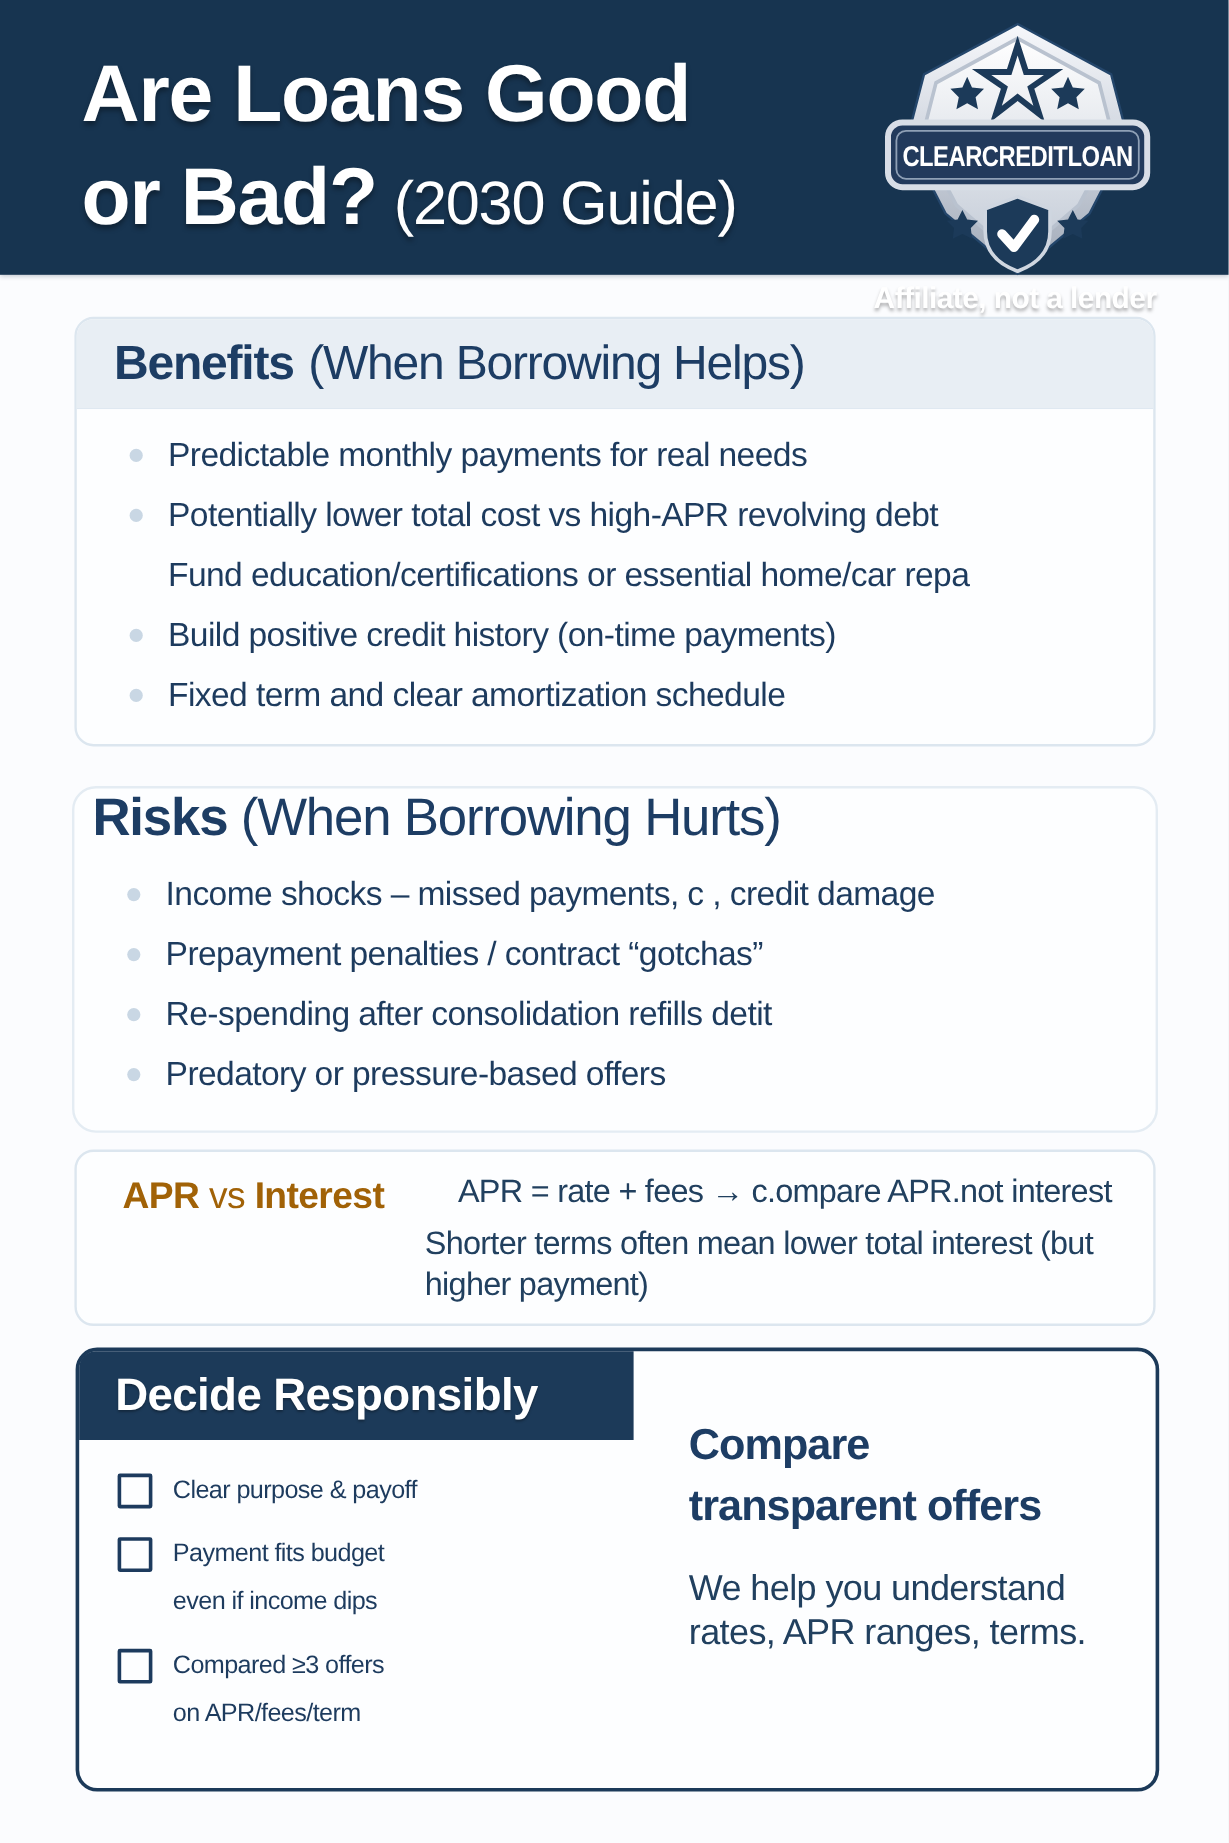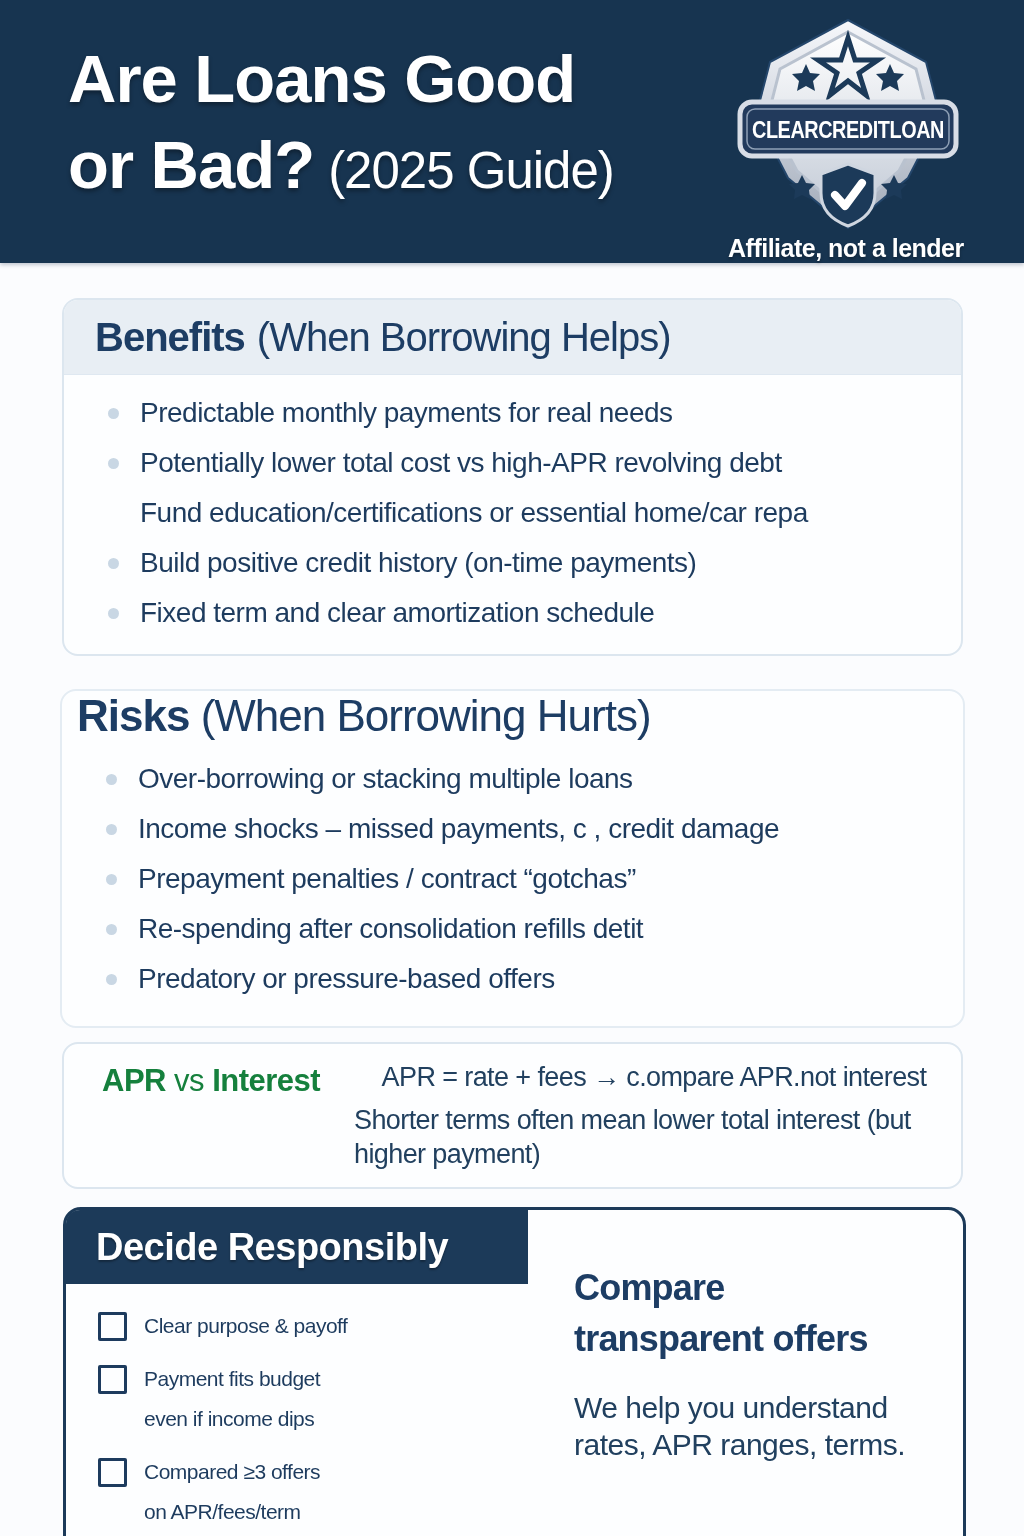--- a/index.html
+++ b/index.html
@@ -9,21 +9,21 @@
     width:1024px; height:1536px;
     margin:0 auto;
     background:#fbfcfe;
     overflow:hidden;
     font-family:"Liberation Sans","DejaVu Sans",sans-serif;
     color:#1d3b5e;
   }
   
   .hero {
     position:relative;
-    width:100%; height:263px;
+    width:100%; height:229px;
     background:#173450;
     box-shadow:0 2px 4px rgba(20,40,70,.25);
   }
   .title-block {
     position:absolute; left:68px; top:36px;
     color:#ffffff;
     text-shadow:0 3px 4px rgba(0,0,0,.35);
     line-height:86px;
     white-space:nowrap;
   }
@@ -45,30 +45,30 @@
   .bullet-list { list-style:none; padding:13px 18px 16px 0; }
   .bullet-list li { display:flex; align-items:flex-start; }
   .bullet-list .txt {
     font-size:28px; line-height:50px; letter-spacing:-0.5px;
     white-space:pre-line; color:#1d3b5e;
   }
   .dot {
     flex-shrink:0; width:11px; height:11px; border-radius:50%;
     background:#c9d7e4; margin:20px 21px 0 44px;
   }
-  .risks-card { margin:33px 0 0 60px; width:905px; border-color:#e4ecf3; padding-bottom:6px; }
+  .risks-card { margin:33px 0 0 60px; width:905px; border-color:#e4ecf3; padding-bottom:6px;border-radius:20px; }
   .section-heading {
     font-size:44px; letter-spacing:-1px; color:#1d3d64;
     line-height:54px; margin:-2px 0 5px 15px; font-weight:normal;
   }
   .apr-card {
     margin:14px 0 0 62px; width:901px;
     display:flex; padding:16px 0 16px 38px;
   }
-  .apr-label { width:252px; font-size:31px; letter-spacing:-0.5px; padding-top:3px; color:#15803d; }
+  .apr-label { width:252px; font-size:31px; letter-spacing:-0.5px; padding-top:3px; color:#a16207; }
   .apr-text { width:600px; font-size:27px; line-height:34px; letter-spacing:-0.6px; color:#21405f; }
   .apr-line1 { margin-bottom:9px;text-align:center; }
   
   .decide-card {
     margin:18px 0 0 63px; width:903px; height:370px;
     background:#fdfeff; border:3px solid #1c3a59; border-radius:18px;
     display:flex;
   }
   .decide-left { width:462px; flex-shrink:0; }
   .decide-header {
@@ -93,21 +93,21 @@
   .offer-body { margin-top:25px; font-size:30px; line-height:37px; letter-spacing:-0.5px; white-space:pre-line; color:#21405f; }
 </style>
 </head>
 <body>
 
 <div class="page">
 
   <header class="hero">
     <div class="title-block">
       <div class="title-line">Are Loans Good</div>
-      <div class="title-line"><span>or Bad?</span><span class="title-suffix">(2025 Guide)</span></div>
+      <div class="title-line"><span>or Bad?</span><span class="title-suffix">(2030 Guide)</span></div>
     </div>
 
     <div class="badge-wrap">
       <svg width="240" height="212" viewBox="0 0 240 212">
         <defs>
           <linearGradient id="silver" x1="0" y1="0" x2="0" y2="1">
             <stop offset="0" stop-color="#f7f8fb"></stop>
             <stop offset="0.5" stop-color="#cdd3dd"></stop>
             <stop offset="1" stop-color="#9fa8b6"></stop>
           </linearGradient>
@@ -180,24 +180,20 @@
   </section>
 
   <section class="card risks-card">
     <h2 class="section-heading">
       <b>Risks</b>
       <span>(When Borrowing Hurts)</span>
     </h2>
     <ul class="bullet-list" style="padding-top:6px;">
 
 
-        <li>
-          <span class="dot"></span>
-          <span class="txt">Over-borrowing or stacking multiple loans</span>
-        </li>
 
         <li>
           <span class="dot"></span>
           <span class="txt">Income shocks – missed payments, c  , credit damage</span>
         </li>
 
         <li>
           <span class="dot"></span>
           <span class="txt">Prepayment penalties / contract “gotchas”</span>
         </li>

